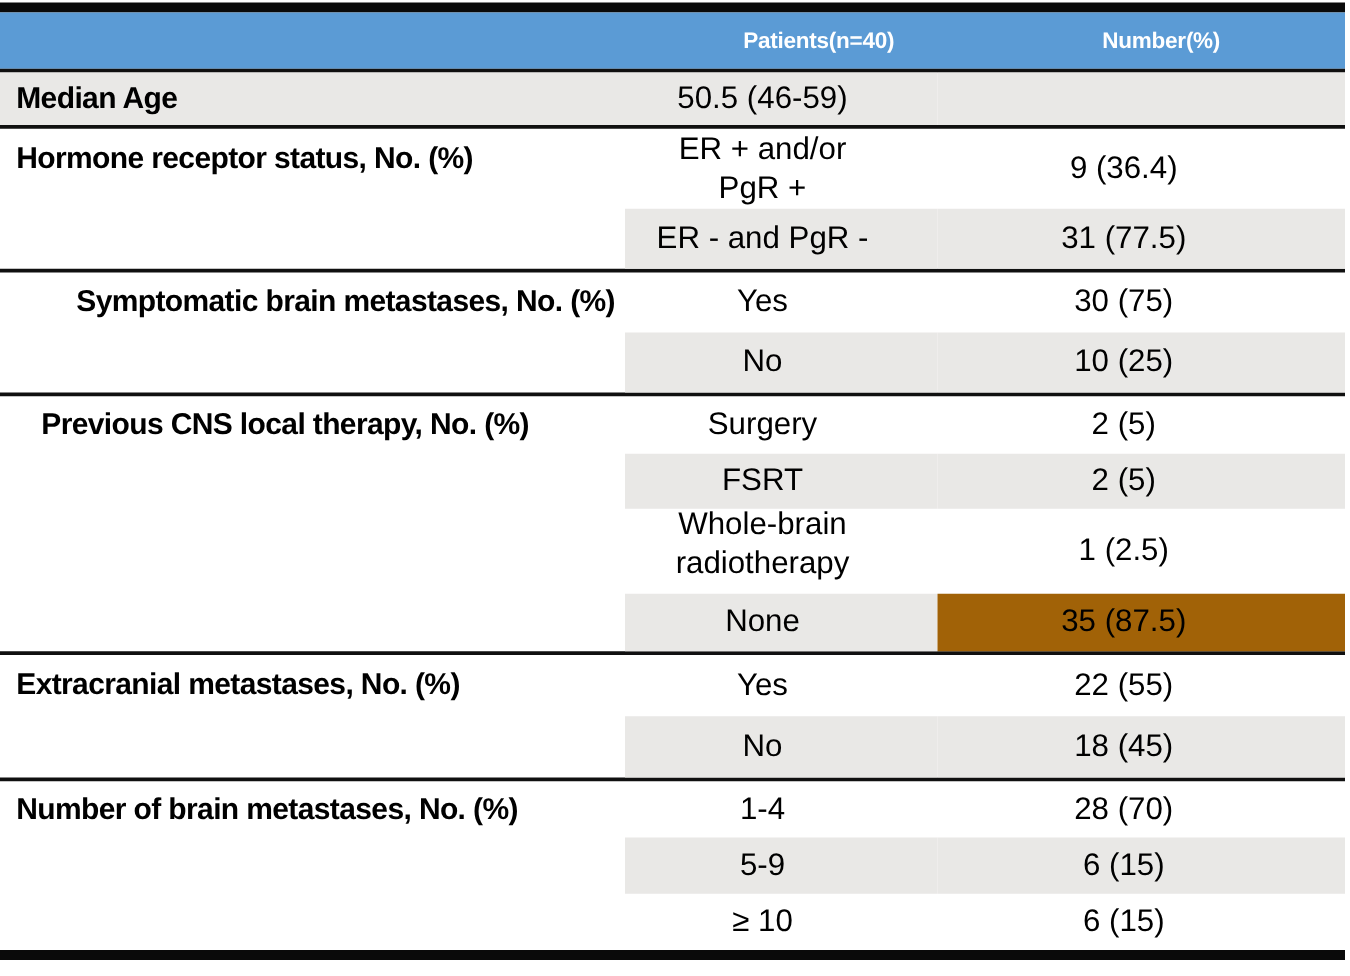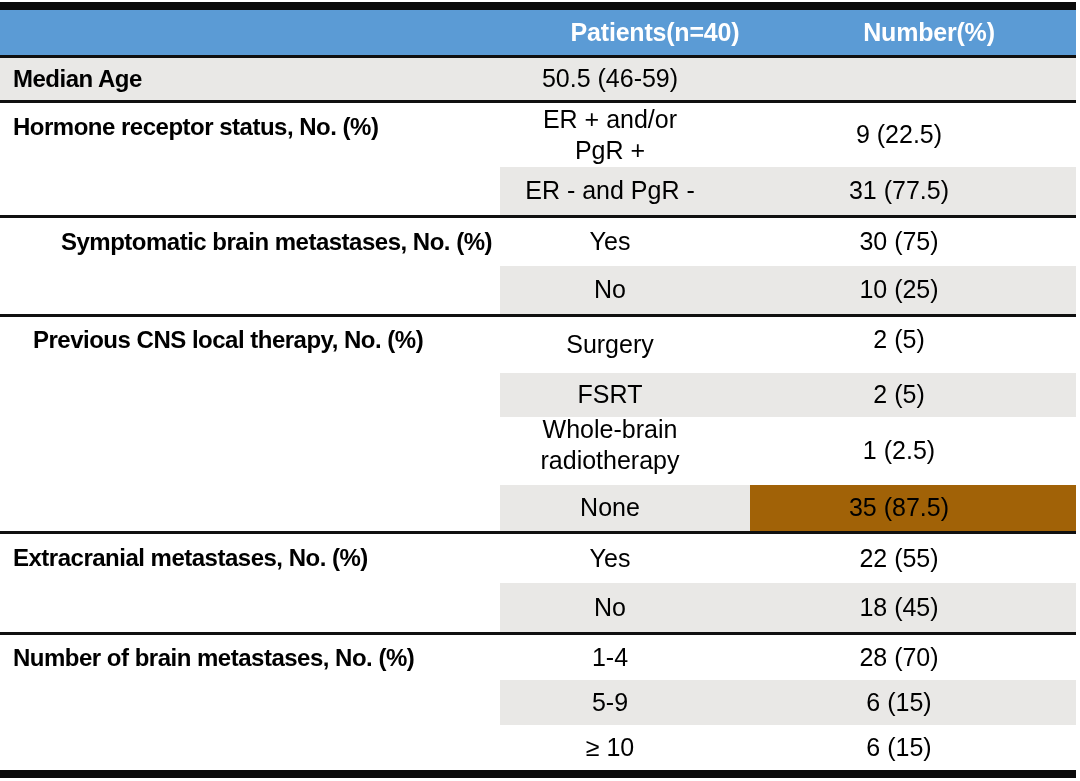--- a/index.html
+++ b/index.html
@@ -14,21 +14,21 @@
   .tablewrap{width:1076px;margin:2px 0 0 0;}
   .thick-rule{height:8px;background:#0a0a0a;}
   .rule{height:3px;background:#101010;}
   .header-row{
     display:grid;
     grid-template-columns:500px 310px 266px;
     height:45px;
   }
   .header-cell{
     display:flex;align-items:center;justify-content:center;
-    color:#ffffff;font-weight:bold;font-size:25px;
+    color:#ffffff;font-weight:bold;font-size:18px;
     letter-spacing:-0.2px;
   }
   .header-cell.number{padding-right:28px;}
   .group{
     display:grid;
     grid-template-columns:500px 250px 326px;
   }
   .cell{
     display:flex;align-items:center;justify-content:center;
     font-size:25px;line-height:1.25;
@@ -70,40 +70,40 @@
           <div class="cell patients band" style="grid-row: 1; height: 42px; background: rgb(233, 232, 230);">50.5 (46-59)</div>
           <div class="cell number band" style="grid-row: 1; height: 42px; background: rgb(233, 232, 230);"></div>
         </div>
         <div class="rule"></div>
         <div class="group">
           <div class="cell label" style="grid-row: 1 / span 2;">
             <div class="label-inner" style="height: 48px;">Hormone receptor status, No. (%)</div>
           </div>
           <div class="cell patients" style="grid-row: 1; height: 64px;">ER + and/or
 PgR +</div>
-          <div class="cell number" style="grid-row: 1; height: 64px;">9 (22.5)</div>
+          <div class="cell number" style="grid-row: 1; height: 64px;">9 (36.4)</div>
           <div class="cell patients band" style="grid-row: 2; height: 48px; background: rgb(233, 232, 230);">ER - and PgR -</div>
           <div class="cell number band" style="grid-row: 2; height: 48px; background: rgb(233, 232, 230);">31 (77.5)</div>
         </div>
         <div class="rule"></div>
         <div class="group">
           <div class="cell label" style="grid-row: 1 / span 2; padding-left: 48px;">
             <div class="label-inner" style="height: 48px;">Symptomatic brain metastases, No. (%)</div>
           </div>
           <div class="cell patients" style="grid-row: 1; height: 48px;">Yes</div>
           <div class="cell number" style="grid-row: 1; height: 48px;">30 (75)</div>
           <div class="cell patients band" style="grid-row: 2; height: 48px; background: rgb(233, 232, 230);">No</div>
           <div class="cell number band" style="grid-row: 2; height: 48px; background: rgb(233, 232, 230);">10 (25)</div>
         </div>
         <div class="rule"></div>
         <div class="group">
           <div class="cell label" style="grid-row: 1 / span 4; padding-left: 20px;">
             <div class="label-inner" style="height: 46px;">Previous CNS local therapy, No. (%)</div>
           </div>
-          <div class="cell patients" style="grid-row: 1; height: 56px;">Surgery</div>
+          <div class="cell patients" style="grid-row: 1; height: 46px;">Surgery</div>
           <div class="cell number" style="grid-row: 1; height: 46px;">2 (5)</div>
           <div class="cell patients band" style="grid-row: 2; height: 44px; background: rgb(233, 232, 230);">FSRT</div>
           <div class="cell number band" style="grid-row: 2; height: 44px; background: rgb(233, 232, 230);">2 (5)</div>
           <div class="cell patients" style="grid-row: 3; height: 56px;">Whole-brain
 radiotherapy</div>
           <div class="cell number" style="grid-row: 3; height: 68px;">1 (2.5)</div>
           <div class="cell patients band" style="grid-row: 4; height: 46px; background: rgb(233, 232, 230);">None</div>
           <div class="cell number band" style="grid-row: 4; height: 46px; background: #a16207;">35 (87.5)</div>
         </div>
         <div class="rule"></div>

